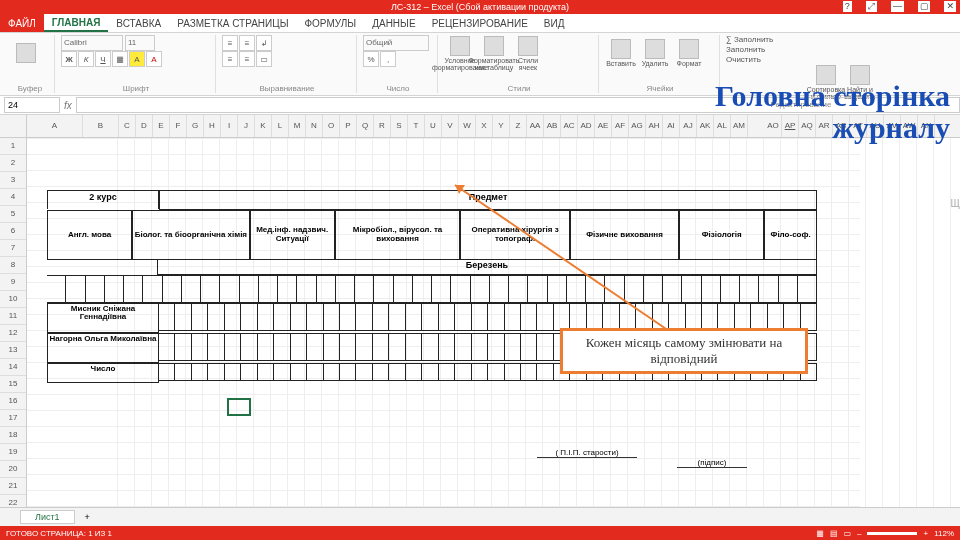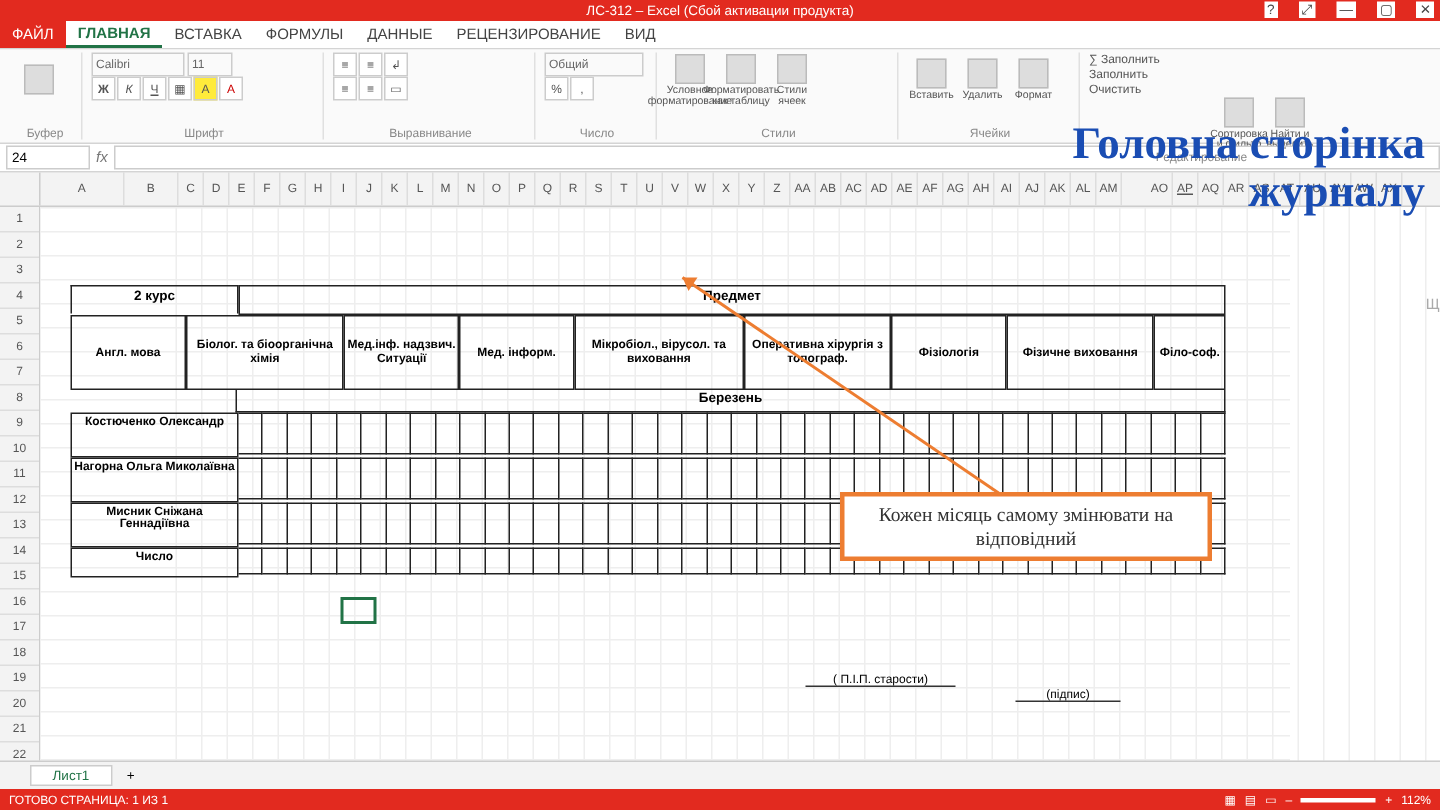--- a/index.html
+++ b/index.html
@@ -65,20 +65,21 @@
     <span>—</span>
     <span>▢</span>
     <span>✕</span>
   </div>
 </div>
 
 <div class="tabs">
   <div class="tab file">ФАЙЛ</div>
   <div class="tab active">ГЛАВНАЯ</div>
   <div class="tab">ВСТАВКА</div>
+  <div class="tab">РАЗМЕТКА СТРАНИЦЫ</div>
   <div class="tab">ФОРМУЛЫ</div>
   <div class="tab">ДАННЫЕ</div>
   <div class="tab">РЕЦЕНЗИРОВАНИЕ</div>
   <div class="tab">ВИД</div>
 </div>
 
 <div class="ribbon">
   <div class="rgrp" style="width:40px">
     <div class="big">
         <div class="ic"></div>
@@ -350,34 +351,77 @@
 
     <div class="journal">
       <div class="jrow">
         <div class="jcell" style="width:110px;height:16px;border-bottom:none">2 курс</div>
         <div class="jcell" style="flex:1;height:16px">Предмет</div>
       </div>
       <div class="jrow">
         <div class="jcell subj">Англ. мова</div>
         <div class="jcell subj" style="flex:1.4">Біолог. та біоорганічна хімія</div>
         <div class="jcell subj">Мед.інф. надзвич. Ситуації</div>
-        <div class="jcell subj">Мед. інформ.</div>
         <div class="jcell subj" style="flex:1.5">Мікробіол., вірусол. та виховання</div>
         <div class="jcell subj" style="flex:1.3">Оперативна хірургія з топограф.</div>
+        <div class="jcell subj" style="flex:1.3">Фізичне виховання</div>
         <div class="jcell subj">Фізіологія</div>
-        <div class="jcell subj" style="flex:1.3">Фізичне виховання</div>
         <div class="jcell subj" style="flex:0.6">Філо-соф.</div>
       </div>
       <div class="jrow">
           <div style="width:110px"></div>
           <div class="monthbar" style="flex:1">Березень</div>
         </div>
       <div id="students">
           <div class="jrow">
-            <div class="jcell student" style="height: 26px;">Костюченко Олександр</div>
+            <div class="narrowgrp">
+              <span style="height: 26px;"></span>
+              <span style="height: 26px;"></span>
+              <span style="height: 26px;"></span>
+              <span style="height: 26px;"></span>
+              <span style="height: 26px;"></span>
+              <span style="height: 26px;"></span>
+              <span style="height: 26px;"></span>
+              <span style="height: 26px;"></span>
+              <span style="height: 26px;"></span>
+              <span style="height: 26px;"></span>
+              <span style="height: 26px;"></span>
+              <span style="height: 26px;"></span>
+              <span style="height: 26px;"></span>
+              <span style="height: 26px;"></span>
+              <span style="height: 26px;"></span>
+              <span style="height: 26px;"></span>
+              <span style="height: 26px;"></span>
+              <span style="height: 26px;"></span>
+              <span style="height: 26px;"></span>
+              <span style="height: 26px;"></span>
+              <span style="height: 26px;"></span>
+              <span style="height: 26px;"></span>
+              <span style="height: 26px;"></span>
+              <span style="height: 26px;"></span>
+              <span style="height: 26px;"></span>
+              <span style="height: 26px;"></span>
+              <span style="height: 26px;"></span>
+              <span style="height: 26px;"></span>
+              <span style="height: 26px;"></span>
+              <span style="height: 26px;"></span>
+              <span style="height: 26px;"></span>
+              <span style="height: 26px;"></span>
+              <span style="height: 26px;"></span>
+              <span style="height: 26px;"></span>
+              <span style="height: 26px;"></span>
+              <span style="height: 26px;"></span>
+              <span style="height: 26px;"></span>
+              <span style="height: 26px;"></span>
+              <span style="height: 26px;"></span>
+              <span style="height: 26px;"></span>
+            </div>
+          </div>
+          <div class="jrow">
+            <div class="jcell student" style="height: 26px;">Мисник Сніжана Геннадіївна</div>
             <div class="narrowgrp">
               <span style="height: 26px;"></span>
               <span style="height: 26px;"></span>
               <span style="height: 26px;"></span>
               <span style="height: 26px;"></span>
               <span style="height: 26px;"></span>
               <span style="height: 26px;"></span>
               <span style="height: 26px;"></span>
               <span style="height: 26px;"></span>
               <span style="height: 26px;"></span>
@@ -409,65 +453,20 @@
               <span style="height: 26px;"></span>
               <span style="height: 26px;"></span>
               <span style="height: 26px;"></span>
               <span style="height: 26px;"></span>
               <span style="height: 26px;"></span>
               <span style="height: 26px;"></span>
             </div>
           </div>
           <div class="jrow">
             <div class="jcell student" style="height: 26px;">Нагорна Ольга Миколаївна</div>
-            <div class="narrowgrp">
-              <span style="height: 26px;"></span>
-              <span style="height: 26px;"></span>
-              <span style="height: 26px;"></span>
-              <span style="height: 26px;"></span>
-              <span style="height: 26px;"></span>
-              <span style="height: 26px;"></span>
-              <span style="height: 26px;"></span>
-              <span style="height: 26px;"></span>
-              <span style="height: 26px;"></span>
-              <span style="height: 26px;"></span>
-              <span style="height: 26px;"></span>
-              <span style="height: 26px;"></span>
-              <span style="height: 26px;"></span>
-              <span style="height: 26px;"></span>
-              <span style="height: 26px;"></span>
-              <span style="height: 26px;"></span>
-              <span style="height: 26px;"></span>
-              <span style="height: 26px;"></span>
-              <span style="height: 26px;"></span>
-              <span style="height: 26px;"></span>
-              <span style="height: 26px;"></span>
-              <span style="height: 26px;"></span>
-              <span style="height: 26px;"></span>
-              <span style="height: 26px;"></span>
-              <span style="height: 26px;"></span>
-              <span style="height: 26px;"></span>
-              <span style="height: 26px;"></span>
-              <span style="height: 26px;"></span>
-              <span style="height: 26px;"></span>
-              <span style="height: 26px;"></span>
-              <span style="height: 26px;"></span>
-              <span style="height: 26px;"></span>
-              <span style="height: 26px;"></span>
-              <span style="height: 26px;"></span>
-              <span style="height: 26px;"></span>
-              <span style="height: 26px;"></span>
-              <span style="height: 26px;"></span>
-              <span style="height: 26px;"></span>
-              <span style="height: 26px;"></span>
-              <span style="height: 26px;"></span>
-            </div>
-          </div>
-          <div class="jrow">
-            <div class="jcell student" style="height: 26px;">Мисник Сніжана Геннадіївна</div>
             <div class="narrowgrp">
               <span style="height: 26px;"></span>
               <span style="height: 26px;"></span>
               <span style="height: 26px;"></span>
               <span style="height: 26px;"></span>
               <span style="height: 26px;"></span>
               <span style="height: 26px;"></span>
               <span style="height: 26px;"></span>
               <span style="height: 26px;"></span>
               <span style="height: 26px;"></span>

